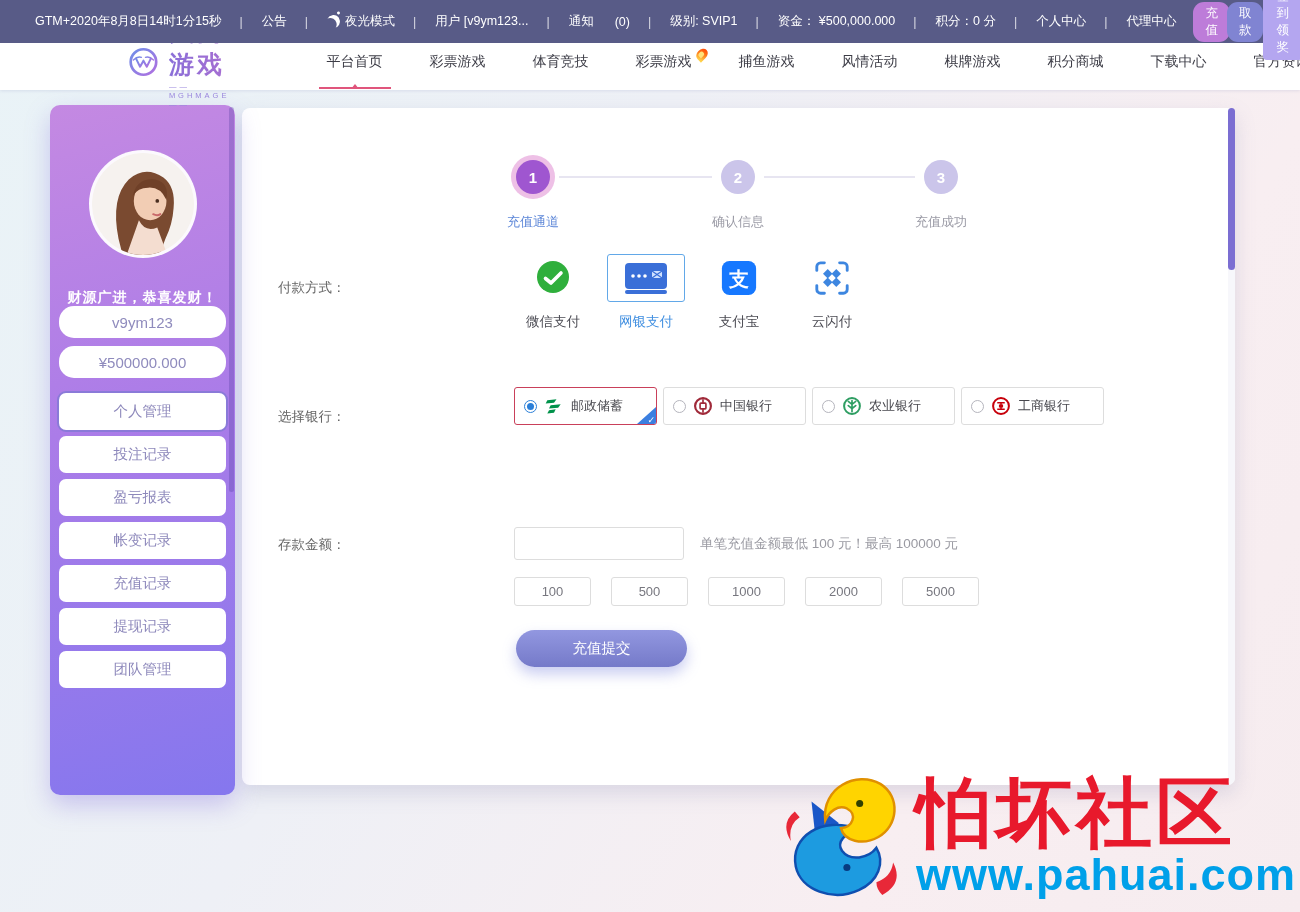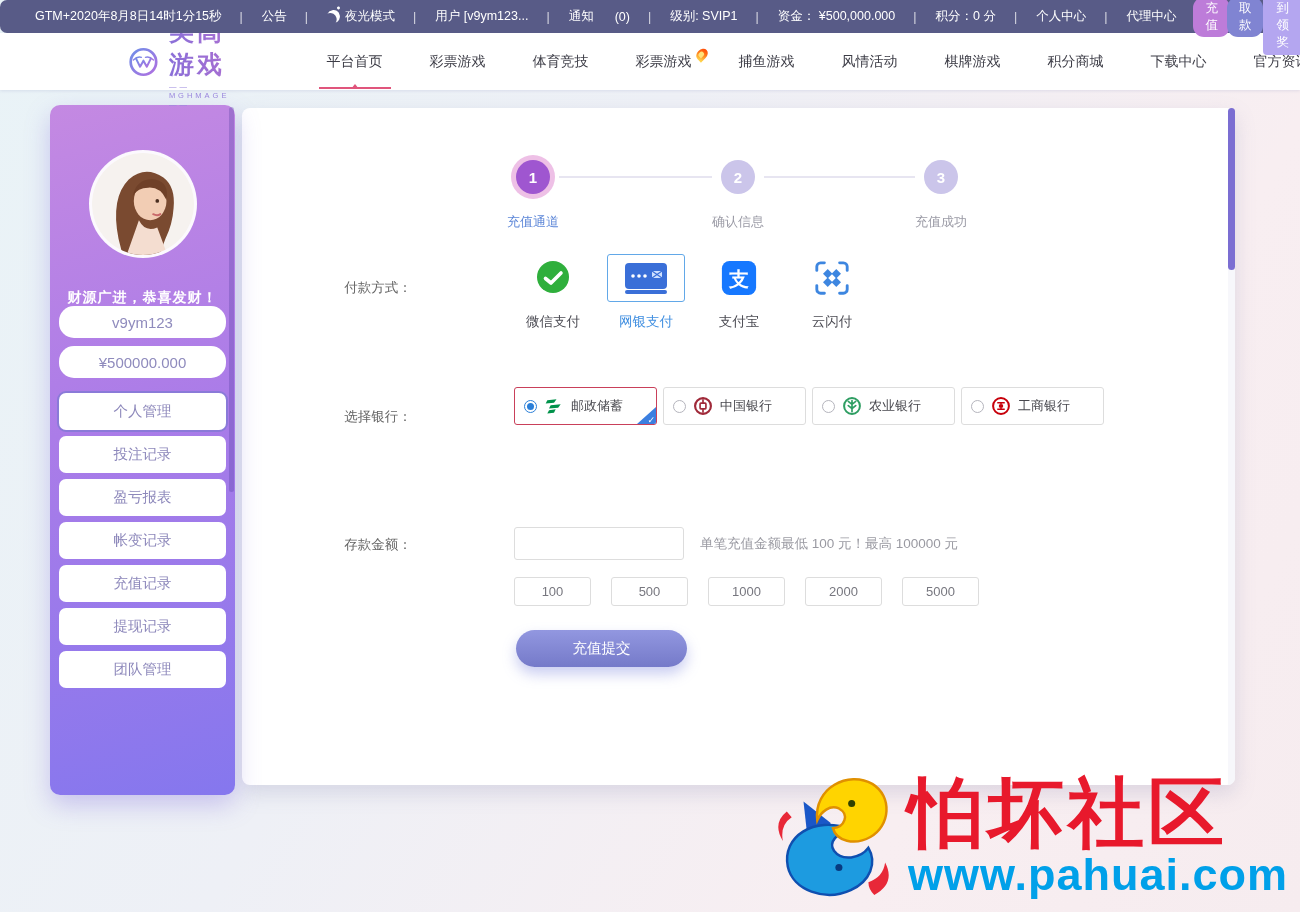--- a/index.html
+++ b/index.html
@@ -3,22 +3,22 @@
 <meta charset="utf-8">
 <style>
   * { margin:0; padding:0; box-sizing:border-box; }
   html,body { width:1300px; height:912px; }
   body {
     font-family:"Liberation Sans","DejaVu Sans",sans-serif;
     position:relative; overflow:hidden;
     background:linear-gradient(120deg,#e9f3f7 0%,#eef0f6 40%,#f8eef1 75%,#f6ecef 100%);
   }
   
-  .topbar { position:absolute; top:0; left:0; right:0; height:33px; background:#585b87;
-    display:flex; align-items:center; color:#fff; font-size:12.5px; z-index:30; padding-left:26px;border-radius:7px; }
+  .topbar { position:absolute; top:0; left:0; right:0; height:43px; background:#585b87;
+    display:flex; align-items:center; color:#fff; font-size:12.5px; z-index:30; padding-left:26px; }
   .tb-left { display:flex; align-items:center; }
   .tb-item { padding:0 9px; white-space:nowrap; display:flex; align-items:center; gap:5px; }
   .tb-item.bar::before { content:"|"; color:rgba(255,255,255,.75); margin-right:14px; }
   .moon { width:13px; height:13px; border-radius:50%; box-shadow:inset -4px 2px 0 0 #fff;
     display:inline-block; transform:rotate(-15deg); position:relative; }
   .moon::after { content:""; position:absolute; top:-2px; right:-2px; width:3px; height:3px;
     background:#fff; border-radius:50%; }
   .notice-count { margin-left:16px; }
   .pill-group { display:flex; margin-left:8px; }
   .pill { padding:3px 12px; border-radius:11px; font-size:12.5px; color:#fff; cursor:pointer; }
@@ -81,21 +81,21 @@
   .step-circle { position:absolute; top:52px; width:34px; height:34px; border-radius:50%;
     display:flex; align-items:center; justify-content:center; color:#fff; font-size:15px;
     font-weight:bold; }
   .step-circle.active { background:#9f56d0; box-shadow:0 0 0 5px #eec0e6; }
   .step-circle.inactive { background:#cbc5ea; }
   .step-line { position:absolute; top:68px; height:2px; background:#e7e5f1; }
   .step-label { position:absolute; top:105px; transform:translateX(-50%); font-size:13px; }
   .step-label.active { color:#5d87d8; }
   .step-label.inactive { color:#9a9aa5; }
   
-  .row-label { position:absolute; left:36px; width:200px; text-align:center; font-size:13.5px;
+  .row-label { position:absolute; left:36px; width:200px; text-align:left; font-size:13.5px;
     color:#666; }
   .pay-group { position:absolute; left:272px; top:146px; display:flex; gap:15px; }
   .pay-item { width:78px; text-align:center; cursor:pointer; }
   .pay-box { width:78px; height:48px; border:1px solid transparent; border-radius:3px;
     display:flex; align-items:center; justify-content:center; }
   .pay-item.selected .pay-box { border-color:#62a8e8; }
   .pay-name { margin-top:11px; font-size:13.5px; color:#4a4a52; }
   .pay-item.selected .pay-name { color:#3f8ee0; }
   .bank-grid { position:absolute; left:272px; top:279px; width:620px; display:flex;
     flex-wrap:wrap; gap:8px 6px; }
@@ -118,21 +118,21 @@
     font-family:inherit; color:#444; }
   .amount-hint { position:absolute; left:458px; top:427px; font-size:13.5px; color:#9a9aa2; }
   .quick-group { position:absolute; left:272px; top:469px; display:flex; gap:20px; }
   .quick-btn { width:77px; height:29px; background:#fff; border:1px solid #ddd; border-radius:3px;
     color:#77777f; font-size:13px; cursor:pointer; font-family:inherit; }
   .submit-btn { position:absolute; left:274px; top:522px; width:171px; height:37px;
     border:none; border-radius:19px; color:#fff; font-size:14.5px; cursor:pointer;
     font-family:inherit; background:linear-gradient(180deg,#9297e0,#757ac9);
     box-shadow:0 7px 14px rgba(120,130,220,.4); }
   
-  .watermark { position:absolute; right:12px; bottom:6px; display:flex; align-items:center;
+  .watermark { position:absolute; right:4px; bottom:6px; display:flex; align-items:center;
     gap:16px; z-index:40; }
   .wm-text { display:flex; flex-direction:column; align-items:flex-start; }
   .wm-title { font-family:"Liberation Serif","DejaVu Serif",serif; font-weight:bold;
     font-size:76px; line-height:1; color:#e8192c; letter-spacing:4px; }
   .wm-url { font-size:45px; font-weight:bold; color:#00a0e9; line-height:1.05;
     letter-spacing:1px; }
 </style>
 </head>
 <body>
 

